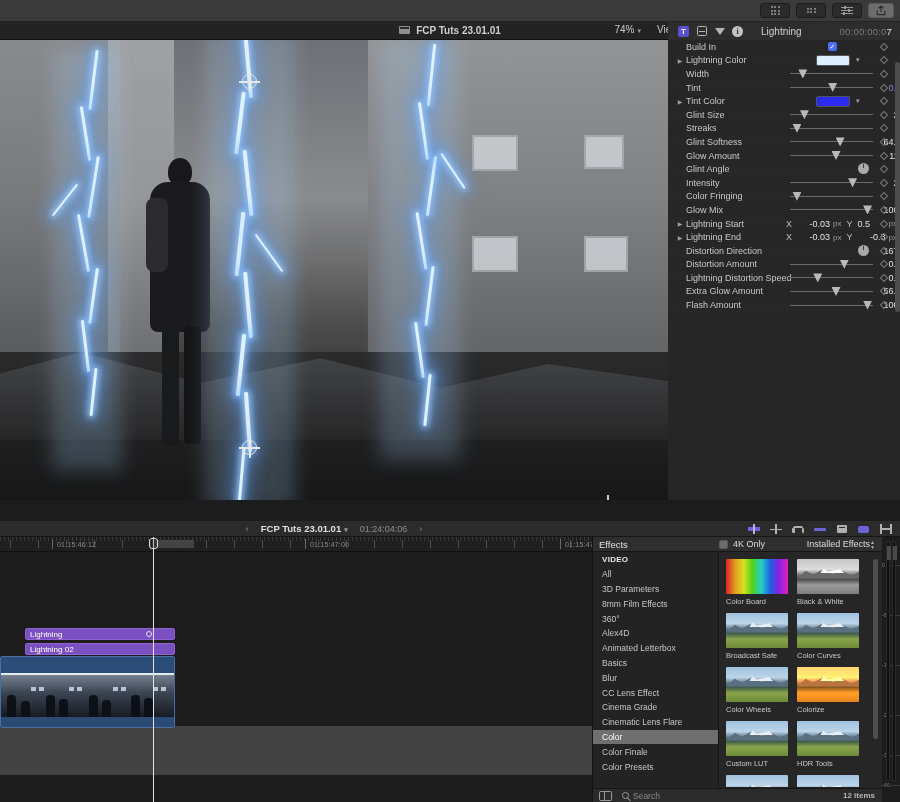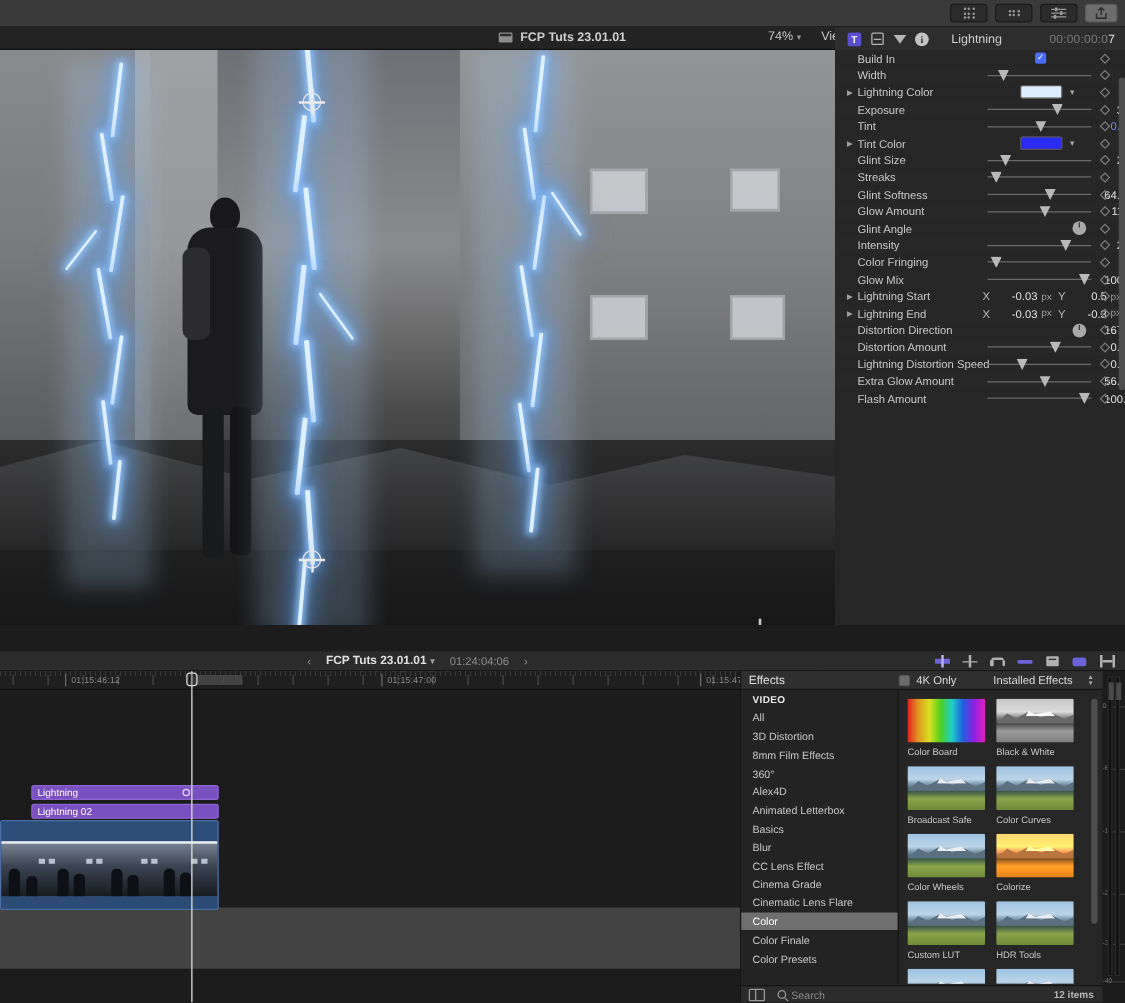--- a/index.html
+++ b/index.html
@@ -184,21 +184,21 @@
   .ph-range { position:absolute; top:540px; height:8px; background:#4a4a4a; opacity:.85; }
   .lane-bg { position:absolute; left:0; width:592px; background:#434343; }
 
   
   .fx { position:absolute; left:592px; top:537px; width:290px; height:265px; background:#262626; border-left:1px solid #141414; }
   .fx-head { position:absolute; left:0; top:0; width:290px; height:15px; background:#2f2f2f; border-bottom:1px solid #151515;
              display:flex; align-items:center; }
   .fx-title { margin-left:6px; font-size:9.5px; color:#e0e0e0; }
   .fx-4k { position:absolute; left:126px; display:flex; align-items:flex-end; gap:5px; font-size:9px; color:#dcdcdc; }
   .fx-chk { width:9px; height:9px; border-radius:2px; background:#6b6b6b; border:1px solid #5a5a5a; }
-  .fx-inst { position:absolute; right:8px; display:flex; align-items:center; gap:12px; font-size:9px; color:#dcdcdc; }
+  .fx-inst { position:absolute; right:8px; display:flex; align-items:center; gap:0; font-size:9px; color:#dcdcdc; }
   .updown { display:flex; flex-direction:column; gap:1px; font-size:5px; color:#b0b0b0; line-height:4px; }
 
   .fx-side { position:absolute; left:0; top:15px; width:126px; height:235px; background:#232323; border-right:1px solid #151515; }
   .fx-grp { height:14.8px; display:flex; align-items:center; padding-left:9px; font-size:8.5px; color:#c7c7c7; }
   .fx-grp.cat { font-weight:bold; color:#e8e8e8; font-size:8px; letter-spacing:.3px; }
   .fx-grp.sel { background:#6f6f6f; color:#fff; }
 
   .fx-grid { position:absolute; left:126px; top:15px; width:160px; height:235px; overflow:hidden; padding:7px 0 0 7px; }
   .fx-cell { float:left; width:62px; margin:0 9px 7px 0; }
   .fx-thumb { width:62px; height:35px; border-radius:1px; overflow:hidden; position:relative; background:#333; }
@@ -381,46 +381,35 @@
     </div>
 
     <div id="param-list">
         <div class="prow">
           <span class="p-disc"></span>
           <span class="p-lbl">Build In</span>
           <span class="p-check">✓</span>
           <span class="p-key"></span>
         </div>
         <div class="prow">
-          <span class="p-disc"></span>
-          <span class="p-lbl">Width</span>
-          <span class="p-mid">
-            <span class="trk">
-              <span class="thumb" style="left: 10%;"></span>
-            </span>
-          </span>
-          <span class="p-val">2</span>
-          <span class="p-key"></span>
-        </div>
-        <div class="prow">
           <span class="p-disc">▶</span>
           <span class="p-lbl">Lightning Color</span>
           <span class="p-swatch" style="background: rgb(221, 238, 255);"></span>
           <span class="p-swchev">▾</span>
           <span class="p-key"></span>
         </div>
         <div class="prow">
           <span class="p-disc"></span>
-          <span class="p-lbl">Exposure</span>
-          <span class="p-mid">
-            <span class="trk">
-              <span class="thumb" style="left: 62%;"></span>
-            </span>
-          </span>
-          <span class="p-val">3.0</span>
+          <span class="p-lbl">Width</span>
+          <span class="p-mid">
+            <span class="trk">
+              <span class="thumb" style="left: 10%;"></span>
+            </span>
+          </span>
+          <span class="p-val">2</span>
           <span class="p-key"></span>
         </div>
         <div class="prow">
           <span class="p-disc"></span>
           <span class="p-lbl">Tint</span>
           <span class="p-mid">
             <span class="trk">
               <span class="thumb" style="left: 46%;"></span>
             </span>
           </span>
@@ -519,21 +508,21 @@
           <span class="p-key"></span>
         </div>
         <div class="prow">
           <span class="p-disc">▶</span>
           <span class="p-lbl">Lightning Start</span>
           <span class="xy" style="left: 118px; width: 130px;">
             <span class="ax" style="width:12px;">X</span>
             <span class="nm" style="width:32px;text-align:right;">-0.03</span>
             <span class="un" style="margin-left:3px;">px</span>
             <span class="ax" style="width:16px;text-align:center;">Y</span>
-            <span class="nm" style="width:28px;text-align:right;">0.5</span>
+            <span class="nm" style="width:28px;">0.5</span>
             <span class="un" style="margin-left:3px;">px</span>
           </span>
           <span class="p-key"></span>
         </div>
         <div class="prow">
           <span class="p-disc">▶</span>
           <span class="p-lbl">Lightning End</span>
           <span class="xy" style="left: 118px; width: 130px;">
             <span class="ax" style="width:12px;">X</span>
             <span class="nm" style="width:32px;text-align:right;">-0.03</span>
@@ -735,21 +724,21 @@
             <i>▲</i>
             <i>▼</i>
           </span>
       </span>
     </div>
 
     <div class="fx-side">
       <div class="fx-grp cat">VIDEO</div>
       <div id="fx-cats">
           <div class="fx-grp">All</div>
-          <div class="fx-grp">3D Distortion</div>
+          <div class="fx-grp">3D Parameters</div>
           <div class="fx-grp">8mm Film Effects</div>
           <div class="fx-grp">360°</div>
           <div class="fx-grp">Alex4D</div>
           <div class="fx-grp">Animated Letterbox</div>
           <div class="fx-grp">Basics</div>
           <div class="fx-grp">Blur</div>
           <div class="fx-grp">CC Lens Effect</div>
           <div class="fx-grp">Cinema Grade</div>
           <div class="fx-grp">Cinematic Lens Flare</div>
           <div class="fx-grp sel">Color</div>

